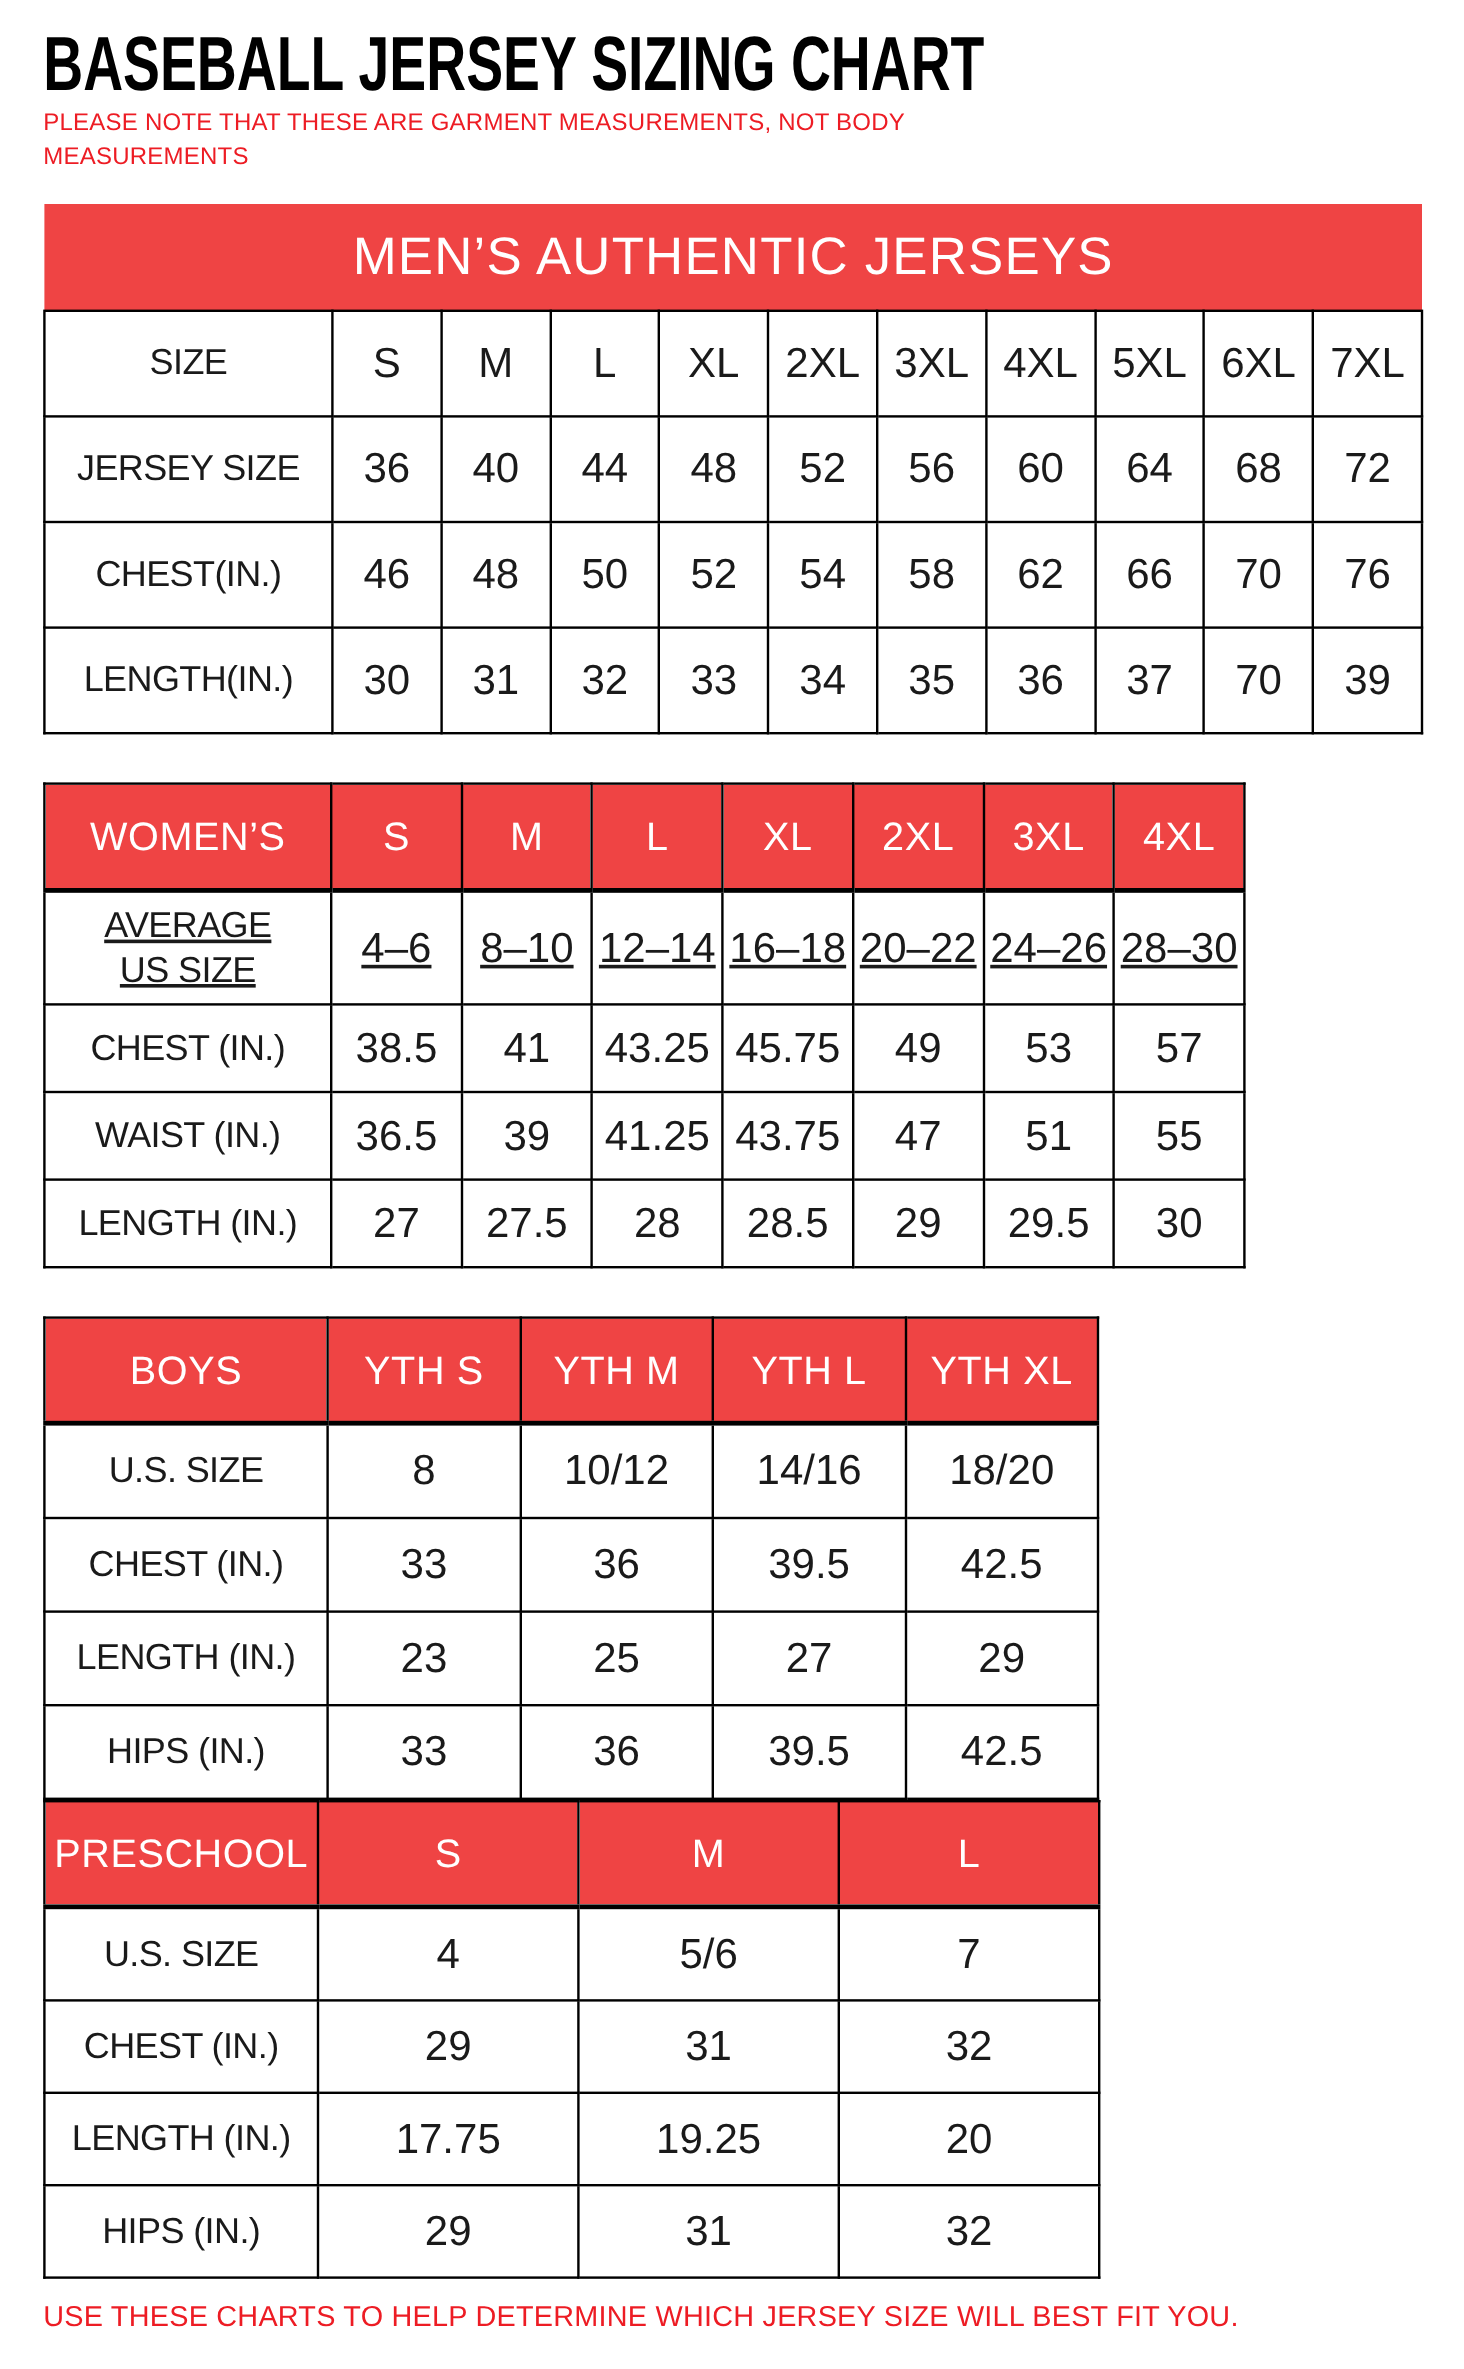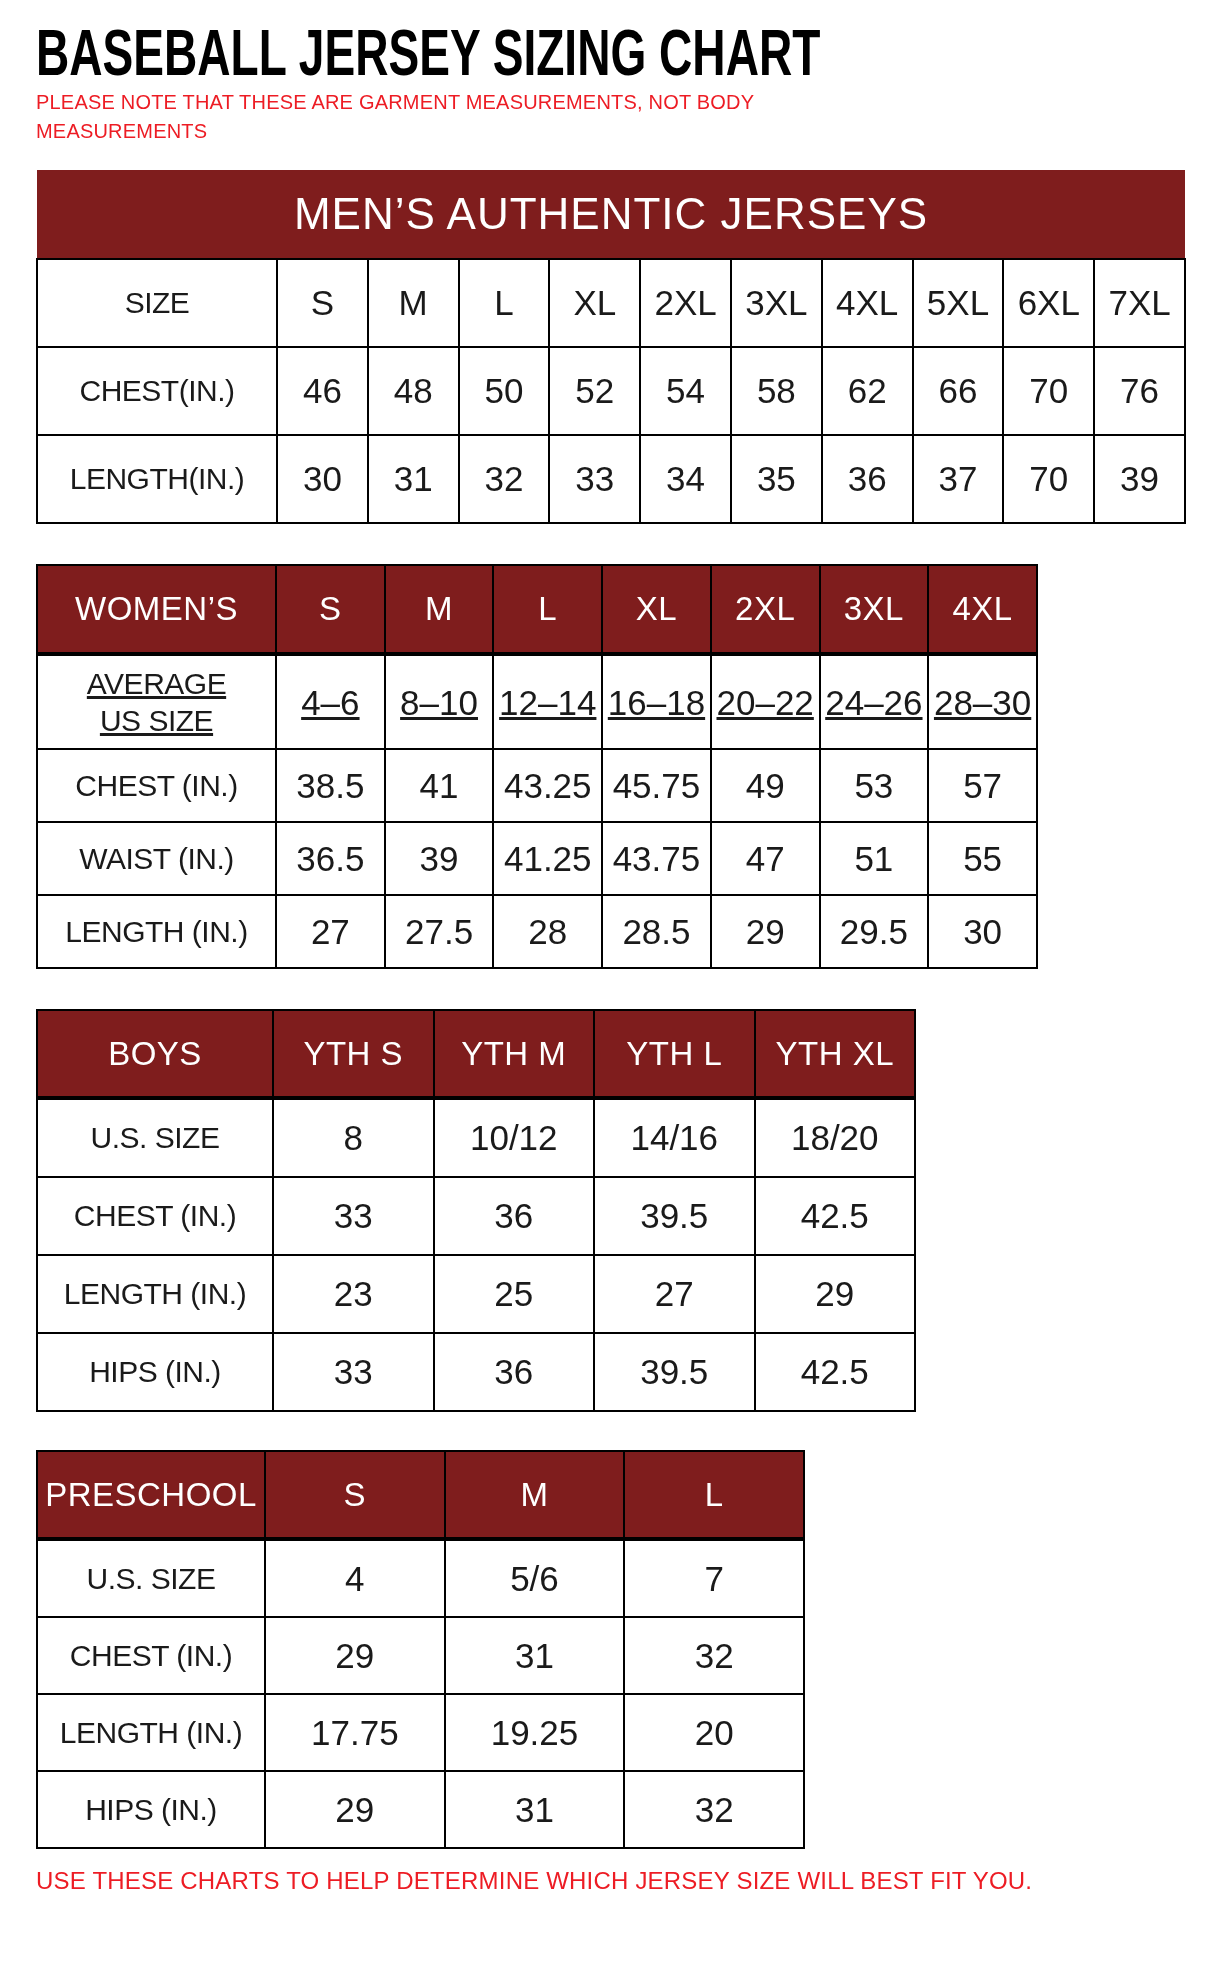--- a/index.html
+++ b/index.html
@@ -34,21 +34,21 @@
     vertical-align:middle;padding:0;overflow:hidden;
   }
   table.sizing-table tbody td{
     border:2px solid #000;
     font-size:35px;color:#1a1a1a;background:#fff;
   }
   table.sizing-table td.row-label{
     font-size:30px;letter-spacing:-.5px;white-space:nowrap;border-radius:10px;
   }
   table.sizing-table thead th{
-    background:#7f1d1d;color:#fff;font-weight:400;
+    background:#ef4444;color:#fff;font-weight:400;
     border:2px solid #000;border-bottom:4px solid #000;
     font-size:33px;letter-spacing:.5px;text-align:center;
   }
   
   table.mens{width:1150px;margin-top:24px;}
   table.mens col.label{width:240px;}
   table.mens thead th.banner{
     border:none;border-bottom:2px solid #000;
     font-size:44px;letter-spacing:1px;height:88px;
   }
@@ -59,21 +59,21 @@
   table.womens thead th{height:86px;}
   table.womens tbody td{height:71px;}
   table.womens tbody tr:first-child td{height:92px;line-height:37px;text-decoration:underline;}
   table.womens td.row-label{white-space:normal;}
   
   table.boys{width:880px;margin-top:40px;}
   table.boys col.label{width:236px;}
   table.boys thead th{height:85px;}
   table.boys tbody td{height:76px;}
   
-  table.preschool{width:769px;margin-top:38px;}
+  table.preschool{width:881px;}
   table.preschool col.label{width:228px;}
   table.preschool thead th{height:85px;}
   table.preschool tbody td{height:75px;}
 </style>
 </head>
 <body>
 
 <h1 class="page-title">BASEBALL JERSEY SIZING CHART</h1>
 
 <p class="red-note">PLEASE NOTE THAT THESE ARE GARMENT MEASUREMENTS, NOT BODY MEASUREMENTS</p>
@@ -96,20 +96,33 @@
         <td>L</td>
         <td>XL</td>
         <td>2XL</td>
         <td>3XL</td>
         <td>4XL</td>
         <td>5XL</td>
         <td>6XL</td>
         <td>7XL</td>
       </tr>
       <tr>
+        <td class="row-label">JERSEY SIZE</td>
+        <td>36</td>
+        <td>40</td>
+        <td>44</td>
+        <td>48</td>
+        <td>52</td>
+        <td>56</td>
+        <td>60</td>
+        <td>64</td>
+        <td>68</td>
+        <td>72</td>
+      </tr>
+      <tr>
         <td class="row-label">CHEST(IN.)</td>
         <td>46</td>
         <td>48</td>
         <td>50</td>
         <td>52</td>
         <td>54</td>
         <td>58</td>
         <td>62</td>
         <td>66</td>
         <td>70</td>

